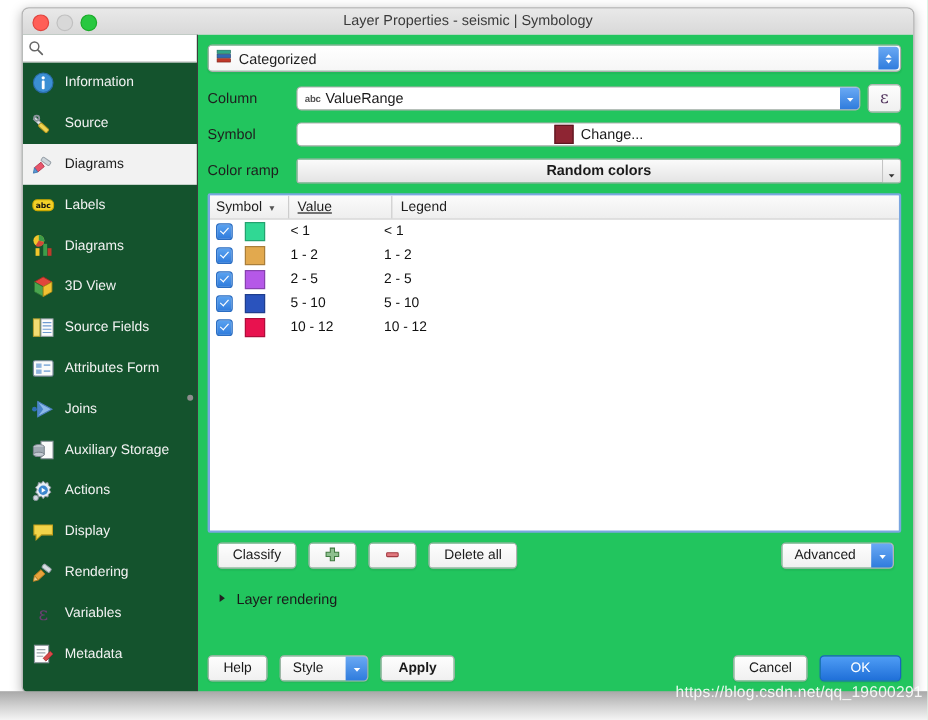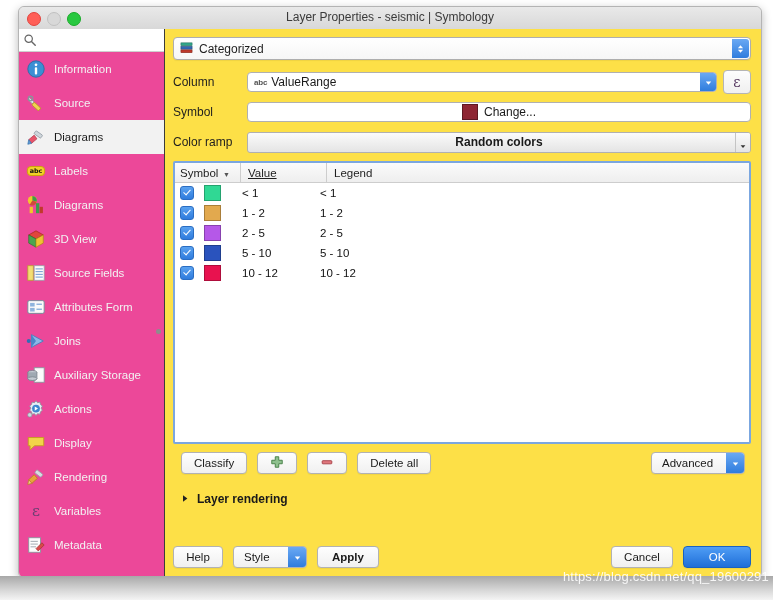--- a/index.html
+++ b/index.html
@@ -59,21 +59,21 @@
   
   #content {
     position: absolute;
     top: 22px; left: 0; right: 0; bottom: 0;
     display: flex;
   }
 
   
   #sidebar {
     width: 145px;
-    background: #ec4899;
+    background: #14532d;
     position: relative;
     flex: 0 0 145px;
     border-right: 1px solid #3c3c3c;
   }
   #search-wrap {
     height: 22px;
     background: #ffffff;
     margin: 0;
     display: flex;
     align-items: center;
@@ -121,21 +121,21 @@
     width: 5px;
     height: 5px;
     border-radius: 50%;
     background: #8d8d8d;
   }
 
   
   #main {
     flex: 1 1 auto;
     position: relative;
-    background: #fde047;
+    background: #22c55e;
     padding: 8px 10px 0 8px;
     box-sizing: border-box;
   }
 
   
   #renderer-combo {
     height: 21px;
     background: linear-gradient(to bottom, #ffffff, #f6f6f6);
     border: 1px solid #aeaeae;
     border-radius: 4px;
@@ -382,21 +382,21 @@
     font-size: 8px;
   }
 
   
   #layer-rendering {
     margin-top: 18px;
     display: flex;
     align-items: center;
     padding-left: 8px;
     font-size: 12px;
-    font-weight: bold;
+    font-weight: normal;
     color: #1a1a1a;
   }
   #lr-arrow {
     margin-right: 8px;
     font-size: 9px;
     color: #222;
   }
 
   
   #footer {

